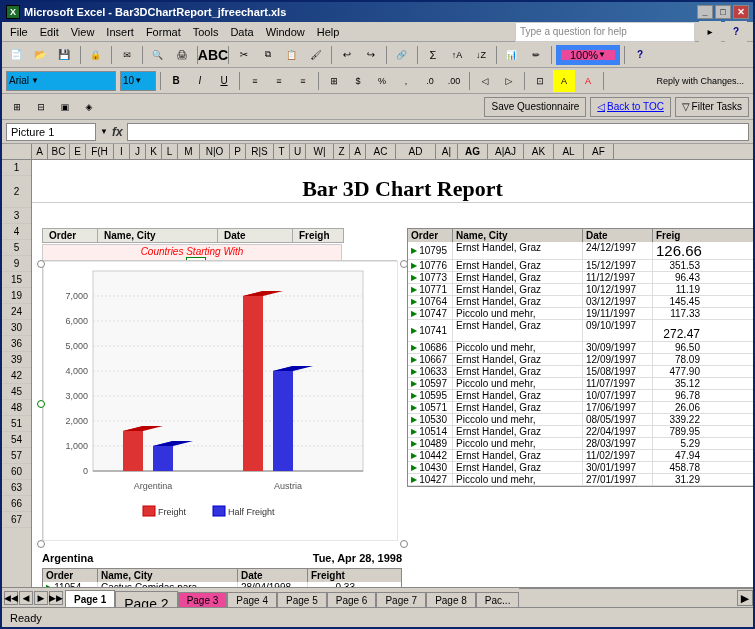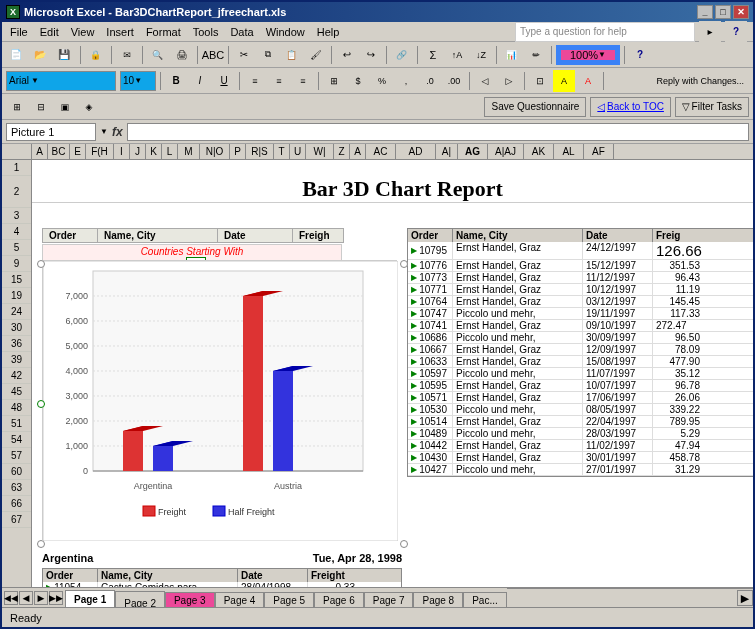--- a/index.html
+++ b/index.html
@@ -260,21 +260,21 @@
     <div class="tb-btn">📂</div>
     <div class="tb-btn">💾</div>
     <div class="tb-sep"></div>
     <div class="tb-btn" style="font-size:9px;">🔒</div>
     <div class="tb-sep"></div>
     <div class="tb-btn" style="font-size:9px;">✉</div>
     <div class="tb-sep"></div>
     <div class="tb-btn" style="font-size:9px;">🔍</div>
     <div class="tb-btn" style="font-size:9px;">🖨</div>
     <div class="tb-sep"></div>
-    <div class="tb-btn" style="font-size:11px;font-weight:normal;">ABC</div>
+    <div class="tb-btn" style="font-size:14px;font-weight:bold;">ABC</div>
     <div class="tb-sep"></div>
     <div class="tb-btn">✂</div>
     <div class="tb-btn" style="font-size:9px;">⧉</div>
     <div class="tb-btn" style="font-size:9px;">📋</div>
     <div class="tb-btn" style="font-size:9px;">🖌</div>
     <div class="tb-sep"></div>
     <div class="tb-btn">↩</div>
     <div class="tb-btn">↪</div>
     <div class="tb-sep"></div>
     <div class="tb-btn" style="font-size:9px;color:blue;">🔗</div>
@@ -533,21 +533,21 @@
             <div style="display:flex;border-bottom:1px solid #ddd;">
               <div style="width:45px;padding:0 3px;font-size:10px;border-right:1px solid #ddd;display:flex;align-items:center;gap:2px;"><span style="color:green;font-size:8px;">▶</span>10747</div>
               <div style="width:130px;padding:0 3px;font-size:10px;border-right:1px solid #ddd;">Piccolo und mehr,</div>
               <div style="width:70px;padding:0 3px;font-size:10px;border-right:1px solid #ddd;">19/11/1997</div>
               <div style="width:50px;padding:0 3px;font-size:10px;text-align:right;">117.33</div>
             </div>
             <div style="display:flex;border-bottom:1px solid #ddd;">
               <div style="width:45px;padding:0 3px;font-size:10px;border-right:1px solid #ddd;display:flex;align-items:center;gap:2px;"><span style="color:green;font-size:8px;">▶</span>10741</div>
               <div style="width:130px;padding:0 3px;font-size:10px;border-right:1px solid #ddd;">Ernst Handel, Graz</div>
               <div style="width:70px;padding:0 3px;font-size:10px;border-right:1px solid #ddd;">09/10/1997</div>
-              <div style="width:50px;padding:0 3px;font-size:10px;text-align:left;">272.47</div>
+              <div style="width:50px;padding:0 3px;font-size:12px;text-align:right;margin-top:7px;">272.47</div>
             </div>
             <div style="display:flex;border-bottom:1px solid #ddd;">
               <div style="width:45px;padding:0 3px;font-size:10px;border-right:1px solid #ddd;display:flex;align-items:center;gap:2px;"><span style="color:green;font-size:8px;">▶</span>10686</div>
               <div style="width:130px;padding:0 3px;font-size:10px;border-right:1px solid #ddd;">Piccolo und mehr,</div>
               <div style="width:70px;padding:0 3px;font-size:10px;border-right:1px solid #ddd;">30/09/1997</div>
               <div style="width:50px;padding:0 3px;font-size:10px;text-align:right;">96.50</div>
             </div>
             <div style="display:flex;border-bottom:1px solid #ddd;">
               <div style="width:45px;padding:0 3px;font-size:10px;border-right:1px solid #ddd;display:flex;align-items:center;gap:2px;"><span style="color:green;font-size:8px;">▶</span>10667</div>
               <div style="width:130px;padding:0 3px;font-size:10px;border-right:1px solid #ddd;">Ernst Handel, Graz</div>
@@ -649,21 +649,21 @@
     </div>
 
     <div style="display:flex; background:#d4d0c8; border-top:1px solid #888; height:20px;">
       <div style="display:flex; align-items:center; padding: 0 2px; gap:1px;">
         <div style="width:14px;height:14px;border:1px solid #888;background:#d4d0c8;display:flex;align-items:center;justify-content:center;font-size:9px;cursor:pointer;">◀◀</div>
         <div style="width:14px;height:14px;border:1px solid #888;background:#d4d0c8;display:flex;align-items:center;justify-content:center;font-size:9px;cursor:pointer;">◀</div>
         <div style="width:14px;height:14px;border:1px solid #888;background:#d4d0c8;display:flex;align-items:center;justify-content:center;font-size:9px;cursor:pointer;">▶</div>
         <div style="width:14px;height:14px;border:1px solid #888;background:#d4d0c8;display:flex;align-items:center;justify-content:center;font-size:9px;cursor:pointer;">▶▶</div>
       </div>
       <div style="height:18px;padding:0 8px;background:white;border:1px solid #888;border-bottom:none;font-size:10px;font-weight:bold;display:flex;align-items:center;cursor:pointer;margin-top:2px;">Page 1</div>
-      <div style="height:24px;padding:0 8px;background:#d4d0c8;border:1px solid #888;border-bottom:none;font-size:10px;display:flex;align-items:center;cursor:pointer;margin-top:3px;">Page 2</div>
+      <div style="height:24px;padding:0 8px;background:#d4d0c8;border:1px solid #888;border-bottom:none;font-size:14px;display:flex;align-items:center;cursor:pointer;margin-top:3px;">Page 2</div>
       <div style="height:16px;padding:0 8px;background:#ec4899;border:1px solid #888;border-bottom:none;font-size:10px;display:flex;align-items:center;cursor:pointer;margin-top:4px;">Page 3</div>
       <div style="height:16px;padding:0 8px;background:#d4d0c8;border:1px solid #888;border-bottom:none;font-size:10px;display:flex;align-items:center;cursor:pointer;margin-top:4px;">Page 4</div>
       <div style="height:16px;padding:0 8px;background:#d4d0c8;border:1px solid #888;border-bottom:none;font-size:10px;display:flex;align-items:center;cursor:pointer;margin-top:4px;">Page 5</div>
       <div style="height:16px;padding:0 8px;background:#d4d0c8;border:1px solid #888;border-bottom:none;font-size:10px;display:flex;align-items:center;cursor:pointer;margin-top:4px;">Page 6</div>
       <div style="height:16px;padding:0 8px;background:#d4d0c8;border:1px solid #888;border-bottom:none;font-size:10px;display:flex;align-items:center;cursor:pointer;margin-top:4px;">Page 7</div>
       <div style="height:16px;padding:0 8px;background:#d4d0c8;border:1px solid #888;border-bottom:none;font-size:10px;display:flex;align-items:center;cursor:pointer;margin-top:4px;">Page 8</div>
       <div style="height:16px;padding:0 8px;background:#d4d0c8;border:1px solid #888;border-bottom:none;font-size:10px;display:flex;align-items:center;cursor:pointer;margin-top:4px;">Pac...</div>
       <div style="flex:1;background:#d4d0c8;border-top:1px solid #888;margin-top:0;display:flex;align-items:center;justify-content:flex-end;">
         <div style="width:16px;height:16px;background:#d4d0c8;border:1px solid #888;display:flex;align-items:center;justify-content:center;cursor:pointer;">▶</div>
       </div>

